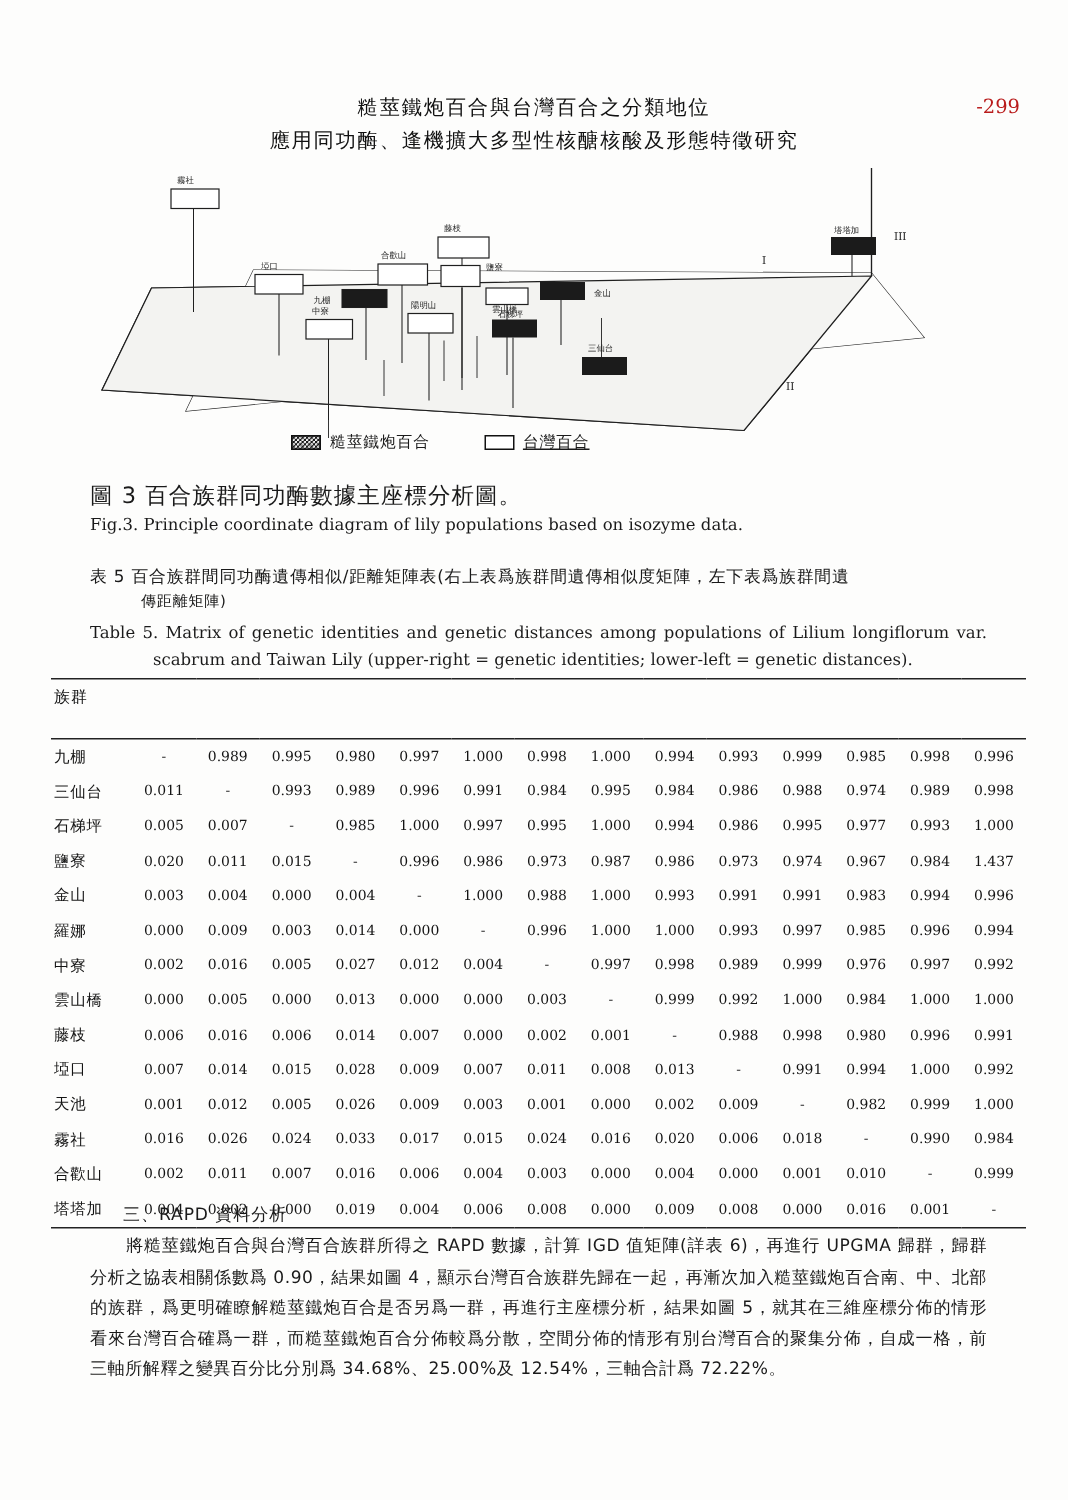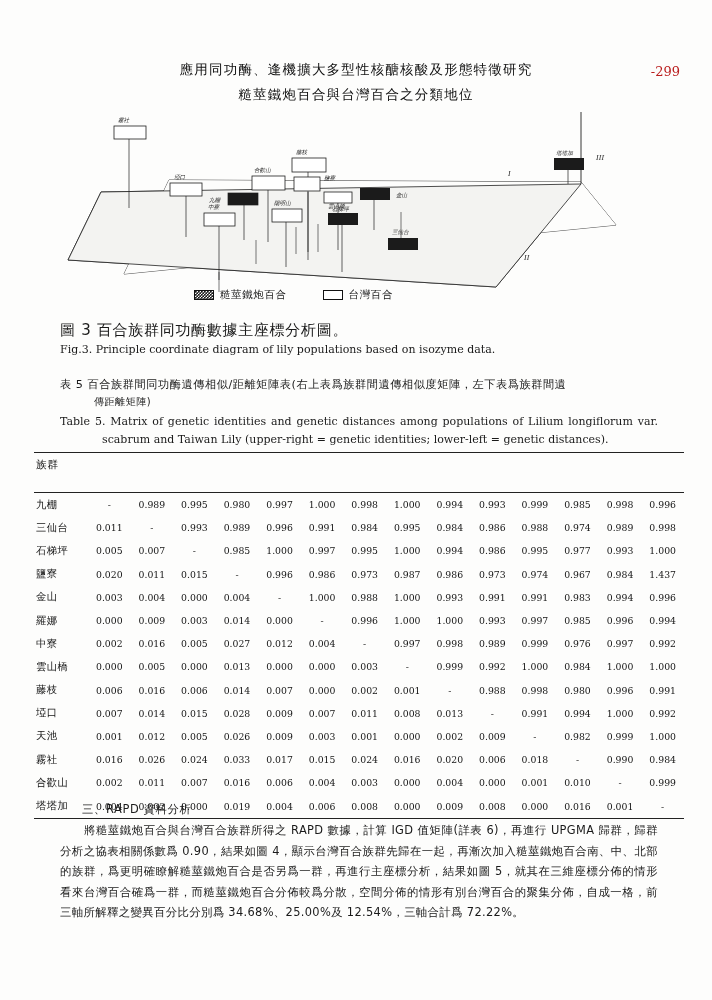--- a/index.html
+++ b/index.html
@@ -44,21 +44,21 @@
     top: 6px;
     font-size: 13px;
     font-family: "DejaVu Serif", "Liberation Serif", serif;
     color: #b91c1c;
   }
 
   
   #figure-area {
     position: absolute;
     left: 56px; top: 112px;
-    width: 600px; height: 200px; font-style: italic;
+    width: 600px; height: 200px;
   }
   #fig-svg { display: block; }
 
   .nodebox-label {
     font-family: "DejaVu Sans", "Liberation Sans", sans-serif;
     font-size: 5.6px;
     fill: #1d1d1d;
   }
   .axis-label {
     font-family: "DejaVu Serif", "Liberation Serif", serif;
@@ -74,21 +74,21 @@
     align-items: center;
     gap: 10px;
     font-size: 10.5px;
   }
   .legend-item {
     display: flex;
     align-items: center;
     gap: 6px;
     margin-left: 44px;
   }
-  .legend-item + .legend-item { margin-left: 26px; }
+  .legend-item + .legend-item { margin-left: 26px; text-decoration: underline; }
   .swatch {
     width: 20px; height: 10px;
     border: 1px solid #111;
     box-sizing: border-box;
   }
   .swatch.filled {
     background-color: #1c1c1c;
     background-image:
       linear-gradient(45deg, #fff 25%, transparent 25%, transparent 75%, #fff 75%),
       linear-gradient(45deg, #fff 25%, transparent 25%, transparent 75%, #fff 75%);
@@ -213,22 +213,22 @@
     text-align: justify;
     margin-top: 1px;
   }
 </style>
 </head>
 <body>
 
 <div id="page">
 
   <div id="header">
+    <div class="hdr-line zh second">糙莖鐵炮百合與台灣百合之分類地位</div>
     <div class="hdr-line zh">應用同功酶、逢機擴大多型性核醣核酸及形態特徵研究</div>
-    <div class="hdr-line zh second">糙莖鐵炮百合與台灣百合之分類地位</div>
     <div id="page-number">-299</div>
   </div>
 
   <div id="figure-area">
     <svg id="fig-svg" width="600" height="200" viewBox="0 0 600 200">
 
       <polygon points="68,162 113,68 525,70 560,113" fill="#f2f2f0" stroke="#222" stroke-width="0.8" transform="translate(0,0)"></polygon>
 
       <polygon points="45,80 525,72 440,175 12,148" fill="#f3f3f1" stroke="#1f1f1f" stroke-width="0.8"></polygon>
 

